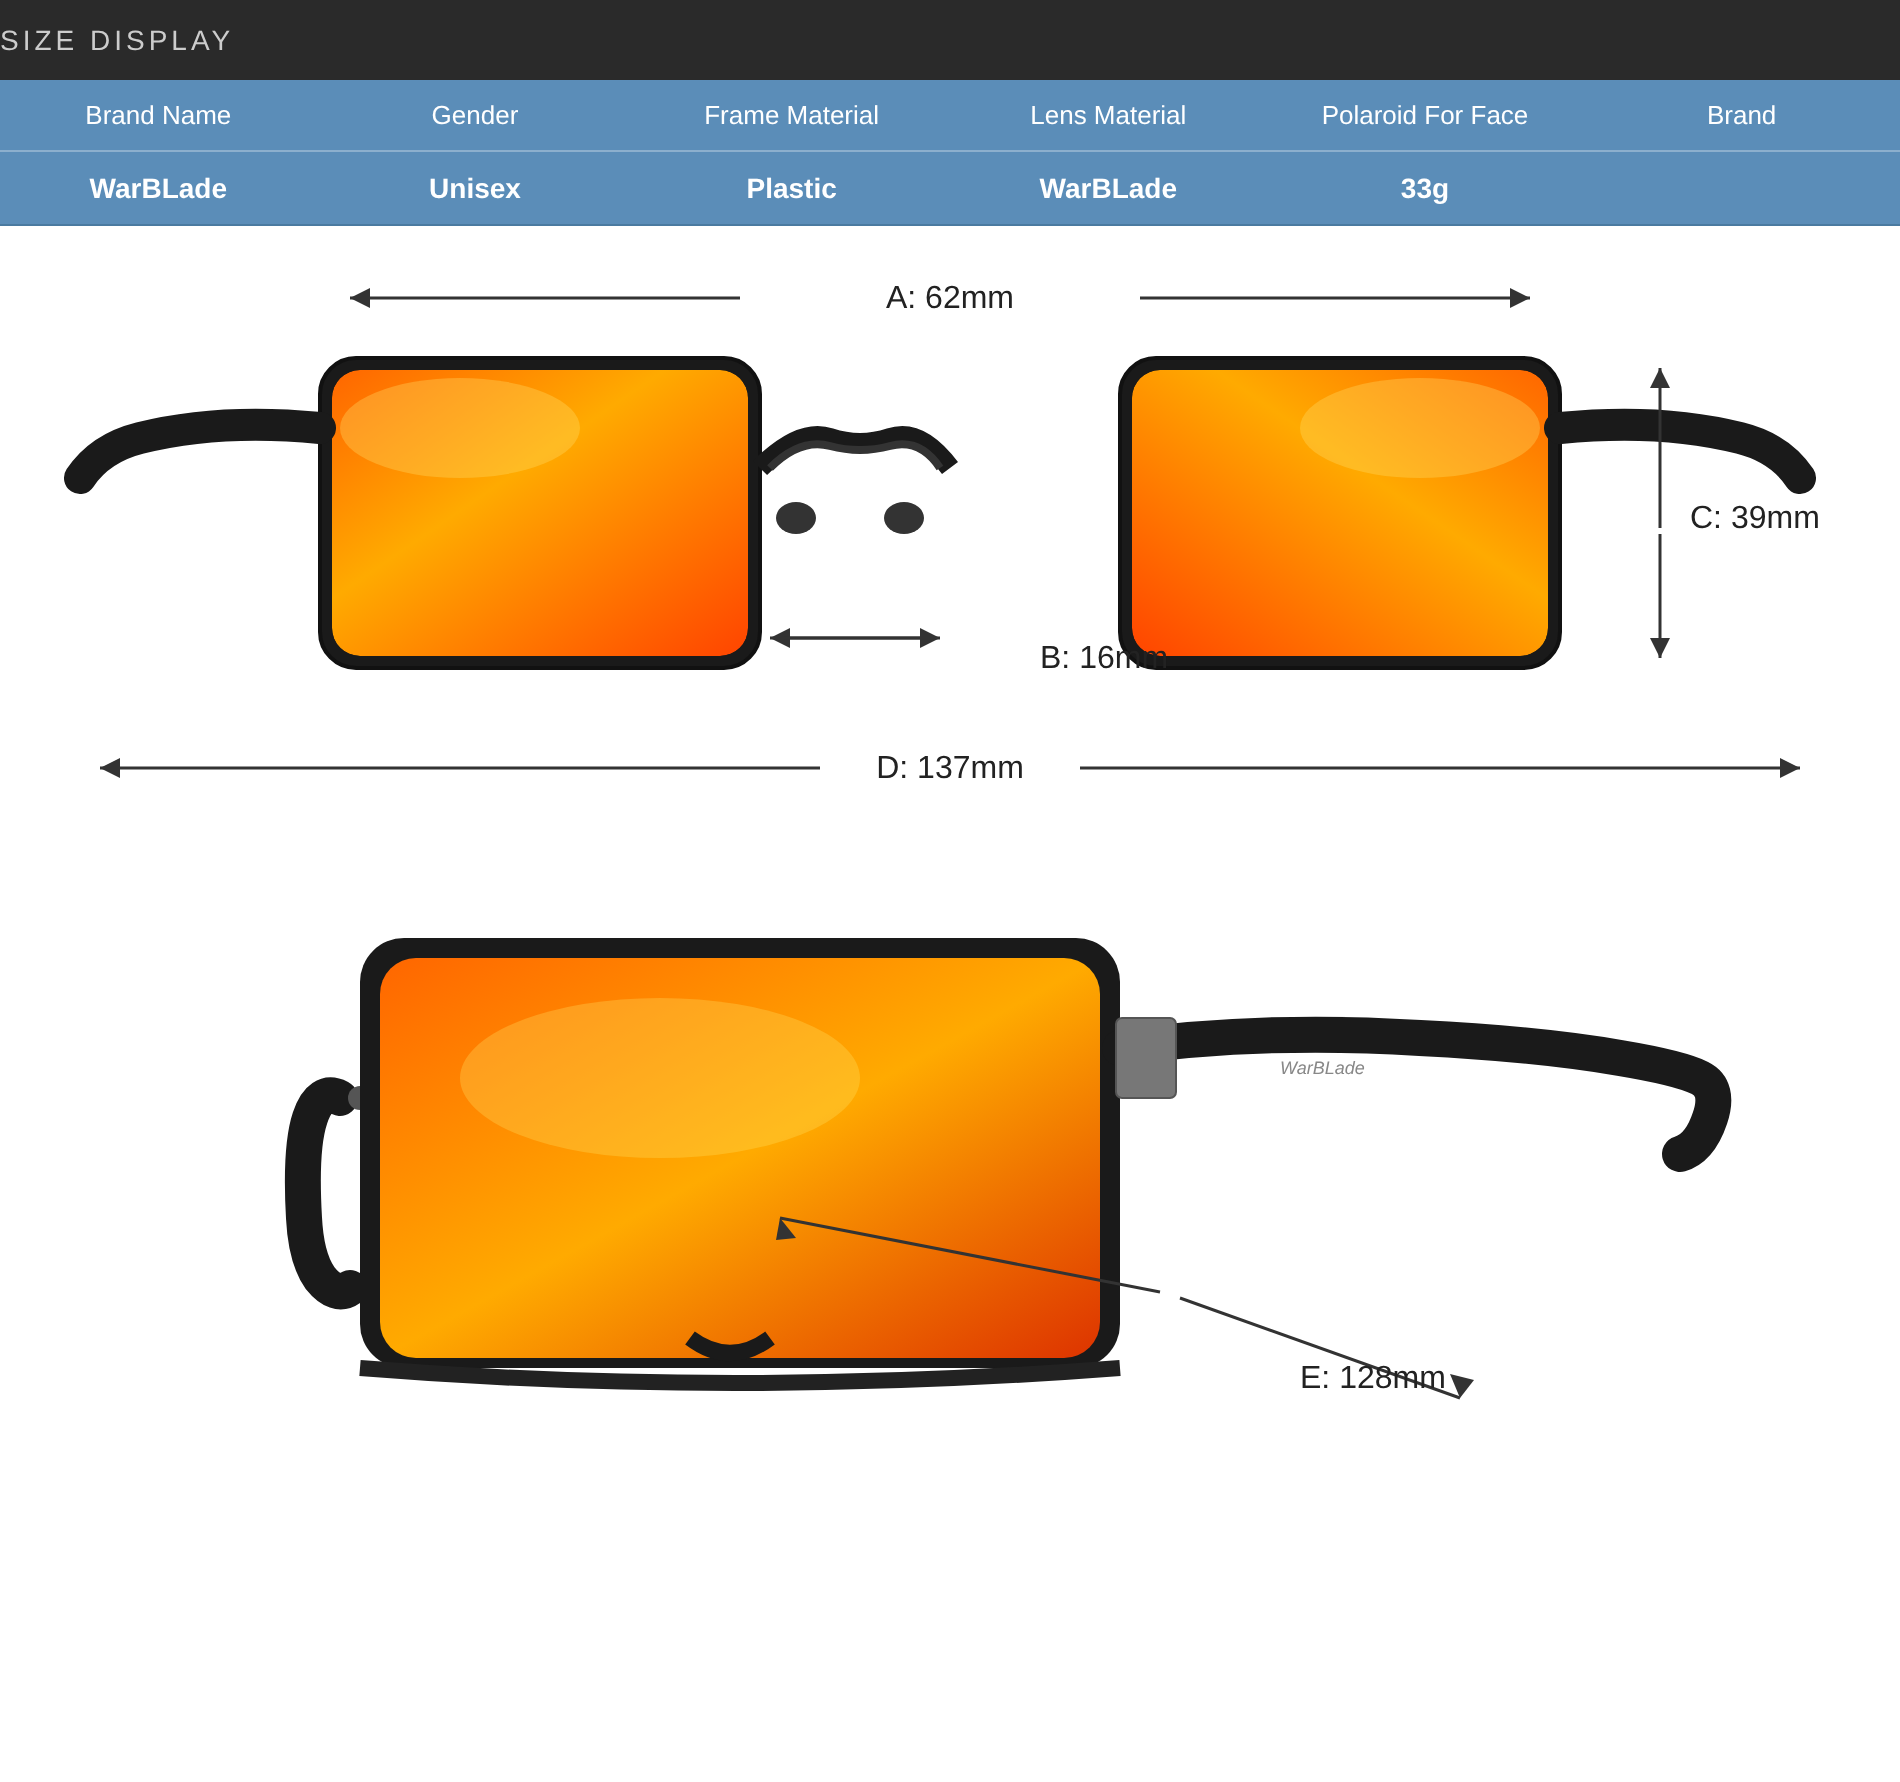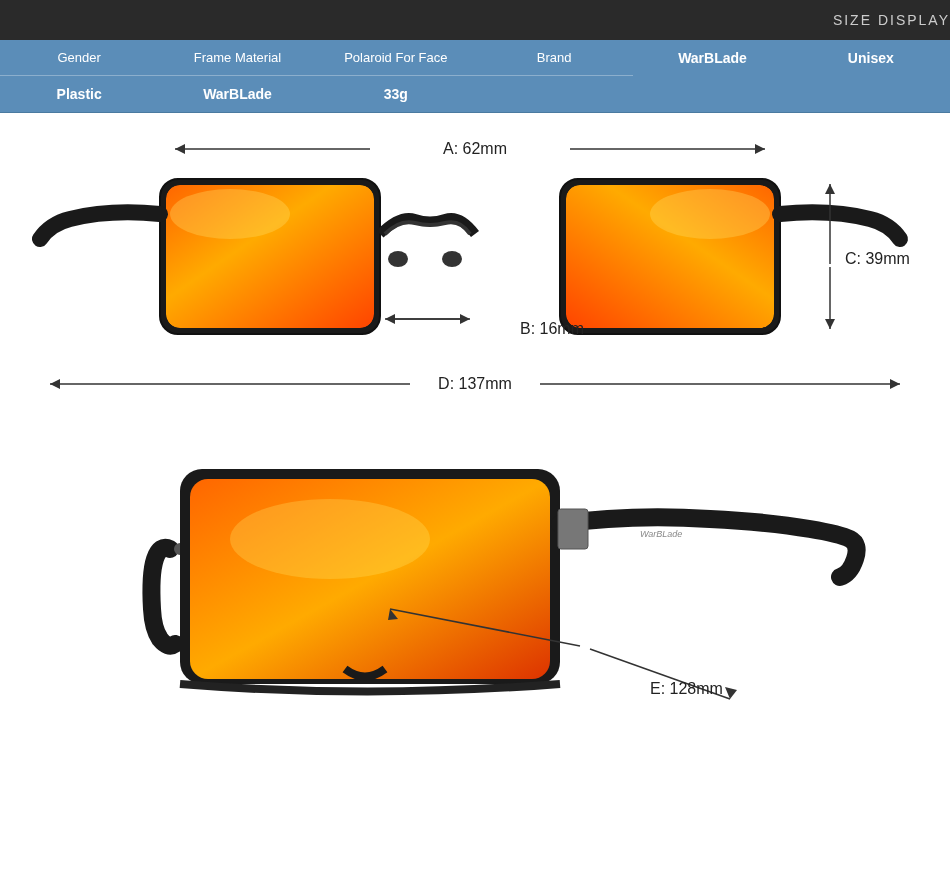--- a/index.html
+++ b/index.html
@@ -8,21 +8,21 @@
       height: 891px;
       font-family: Arial, sans-serif;
       background: #c8c8c8;
       overflow: hidden;
     }
 
     
     #title-bar {
       background: #2a2a2a;
       color: #ccc;
-      text-align: right;
+      text-align: left;
       padding: 12px 0;
       font-size: 14px;
       letter-spacing: 2px;
     }
 
     
     #specs-table {
       background: #5b8db8;
       display: grid;
       grid-template-columns: repeat(6, 1fr);
@@ -61,22 +61,24 @@
     }
   </style>
 </head>
 <body>
 
 <div id="title-bar">
   <span>SIZE DISPLAY</span>
 </div>
 
 <div id="specs-table">
+  <div class="spec-header">Brand Name</div>
   <div class="spec-header">Gender</div>
   <div class="spec-header">Frame Material</div>
+  <div class="spec-header">Lens Material</div>
   <div class="spec-header">Polaroid For Face</div>
   <div class="spec-header">Brand</div>
 
   <div class="spec-value">WarBLade</div>
   <div class="spec-value">Unisex</div>
   <div class="spec-value">Plastic</div>
   <div class="spec-value">WarBLade</div>
   <div class="spec-value">33g</div>
 </div>
 

